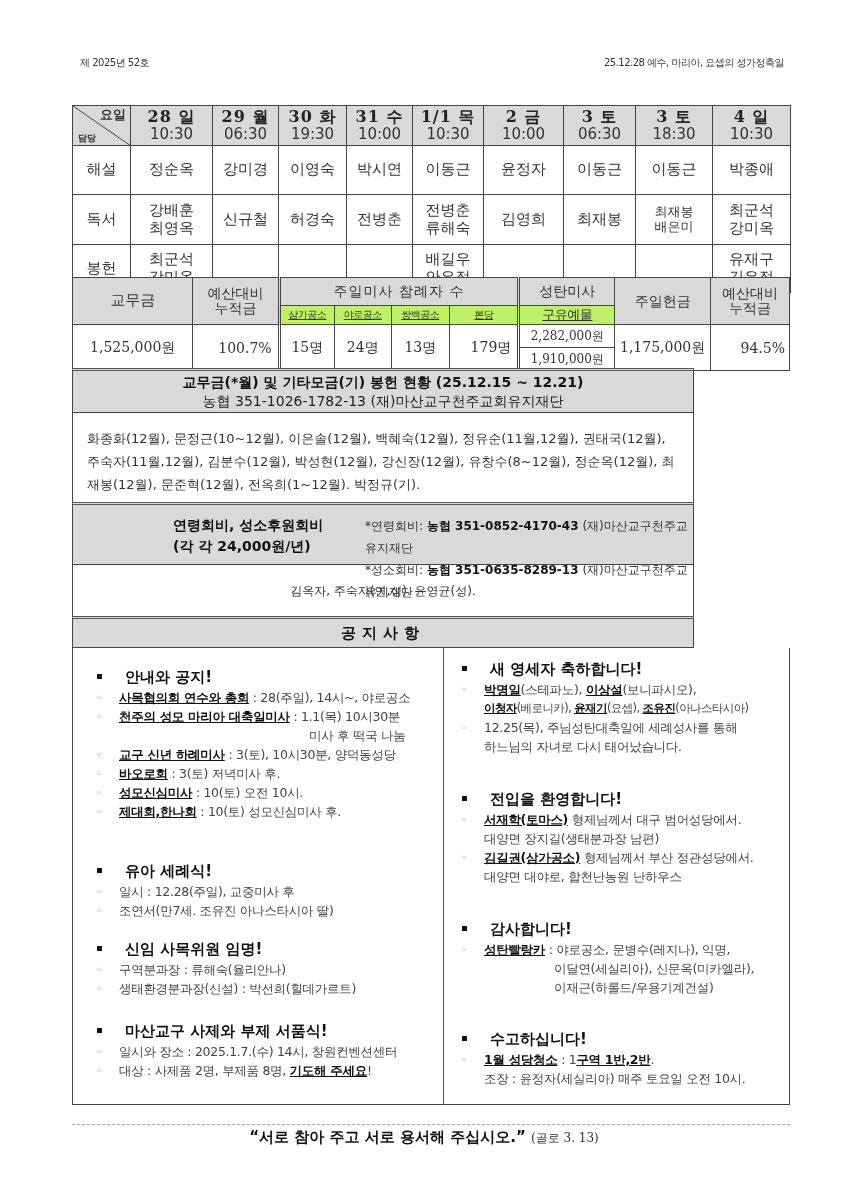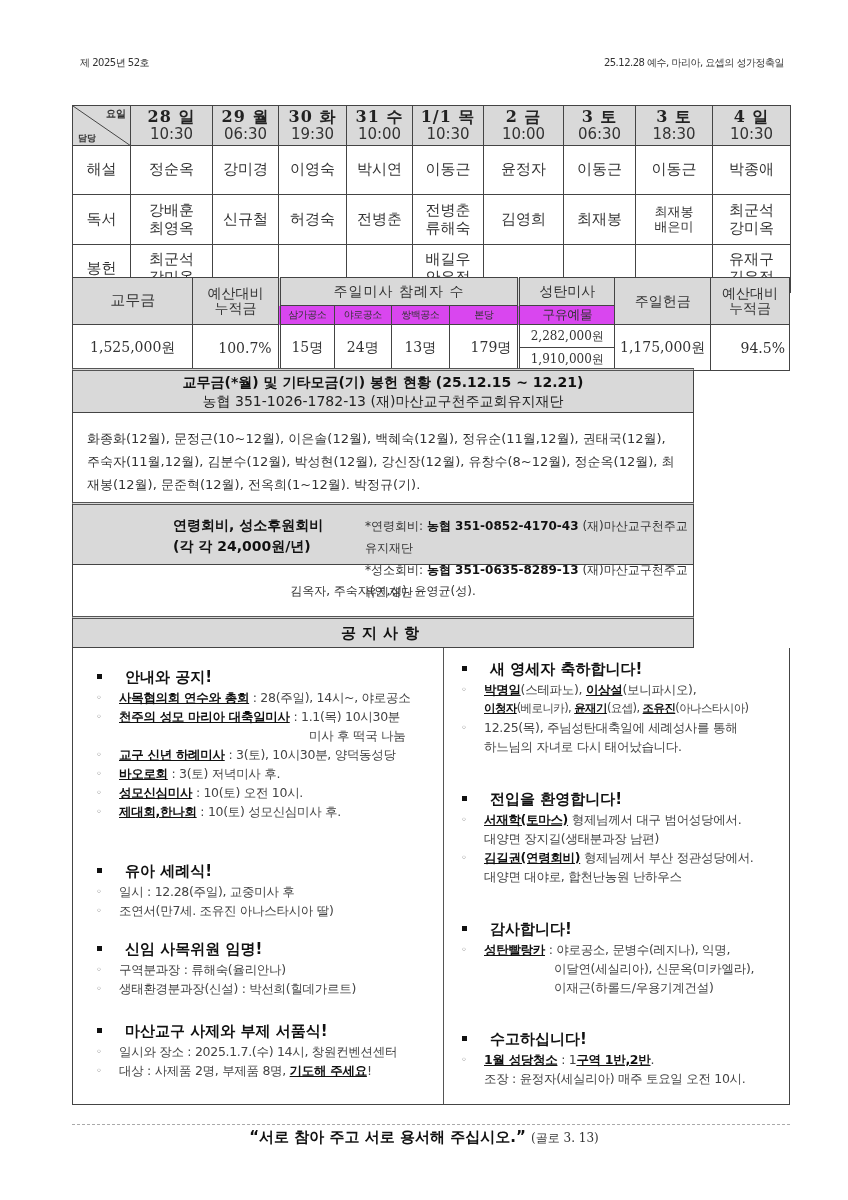--- a/index.html
+++ b/index.html
@@ -16,30 +16,30 @@
   .sched td { border: 1px solid #444; text-align: center; vertical-align: middle; font-family: "DejaVu Serif", serif; font-size: 15px; color: #333; line-height: 1.15; }
   .sched tr.head td { background: #d9d9d9; height: 40px; }
   .sched tr.head .day { font-weight: bold; font-size: 16px; color: #222; display: block; letter-spacing: 1px; }
   .sched tr.head .time { font-family: "DejaVu Sans", sans-serif; font-size: 15px; color: #333; display: block; }
   .sched tr.r1 td { height: 49px; }
   .sched tr.r2 td { height: 50px; margin-top: 48px; }
   .sched tr.r3 td { height: 48px; }
   .sched td.rowlab { font-size: 15px; }
   .corner { position: relative; overflow: hidden; }
   .corner svg { position: absolute; left: 0; top: 0; }
-  .corner .c-top { position: absolute; right: 4px; top: 2px; font-size: 10px; font-weight: bold; }
+  .corner .c-top { position: absolute; right: 4px; top: 2px; font-size: 13px; font-weight: bold; }
   .corner .c-bot { position: absolute; left: 5px; bottom: 2px; font-size: 9px; font-weight: bold; }
   .sched td.cell { white-space: pre-line; }
   .small-names { font-size: 13px !important; }
 
   
   .stats { position: absolute; left: 72px; top: 277px; width: 718px; border-radius: 12px; }
   .stats td { border: 1px solid #444; text-align: center; vertical-align: middle; font-family: "DejaVu Serif", serif; color: #333; }
   .stats .shead { background: #d9d9d9; font-size: 14px; line-height: 1.05; }
-  .stats .ssub { background: #d946ef; font-size: 10px; height: 17px; letter-spacing: -0.5px; }
+  .stats .ssub { background: #bef264; font-size: 10px; height: 17px; letter-spacing: -0.5px; text-decoration: underline; }
   .stats .sval { font-size: 14px; height: 46px; }
   .stats .sval-sm { font-size: 12px; height: 23px; }
   .stats .dbl-l { border-left: 3px double #444; }
 
   
   .sec { position: absolute; left: 72px; width: 622px; border-left: 1px solid #444; border-right: 1px solid #444; }
   .offer-head { top: 368px; height: 44px; background: #d9d9d9; border-top: 3px double #555; text-align: center; }
   .offer-head .t1 { font-weight: bold; font-size: 14px; margin-top: 3px; color: #111; }
   .offer-head .t2 { font-size: 14px; color: #222; margin-top: 1px; }
   .offer-body { top: 412px; height: 90px; border-top: 1px solid #444; padding: 14px 14px 0 14px; font-size: 13px; line-height: 23px; color: #333; }
@@ -288,21 +288,21 @@
 
     <div class="nsec" style="top:10px">
       <div class="nsec-title"><span class="sq"></span><span>새 영세자 축하합니다!</span></div>
       <div class="nitem"><span class="bul">◦</span><span class="u">박명일</span><span>(스테파노), </span><span class="u">이상설</span><span>(보니파시오),</span><span class="cont" style="font-size:11.5px;letter-spacing:-0.6px"><span class="u">이청자</span><span>(베로니카), </span><span class="u">윤재기</span><span>(요셉), </span><span class="u">조유진</span><span>(아나스타시아)</span></span></div>
       <div class="nitem"><span class="bul">◦</span><span>12.25(목), 주님성탄대축일에 세례성사를 통해</span><span class="cont">하느님의 자녀로 다시 태어났습니다.</span></div>
     </div>
 
     <div class="nsec" style="top:140px">
       <div class="nsec-title"><span class="sq"></span><span>전입을 환영합니다!</span></div>
       <div class="nitem"><span class="bul">◦</span><span class="u">서재학(토마스)</span><span> 형제님께서 대구 범어성당에서.</span><span class="cont">대양면 장지길(생태분과장 남편)</span></div>
-      <div class="nitem"><span class="bul">◦</span><span class="u">김길권(연령회비)</span><span> 형제님께서 부산 정관성당에서.</span><span class="cont">대양면 대야로, 합천난농원 난하우스</span></div>
+      <div class="nitem"><span class="bul">◦</span><span class="u">김길권(삼가공소)</span><span> 형제님께서 부산 정관성당에서.</span><span class="cont">대양면 대야로, 합천난농원 난하우스</span></div>
     </div>
 
     <div class="nsec" style="top:270px">
       <div class="nsec-title"><span class="sq"></span><span>감사합니다!</span></div>
       <div class="nitem"><span class="bul">◦</span><span class="u">성탄빨랑카</span><span> : 야로공소, 문병수(레지나), 익명,</span><span class="indent2">이달연(세실리아), 신문옥(미카엘라),</span><span class="indent2">이재근(하롤드/우용기계건설)</span></div>
     </div>
 
     <div class="nsec" style="top:380px">
       <div class="nsec-title"><span class="sq"></span><span>수고하십니다!</span></div>
       <div class="nitem"><span class="bul">◦</span><span class="u">1월 성당청소</span><span> : 1</span><span class="u">구역 1반,2반</span><span>.</span><span class="cont">조장 :  윤정자(세실리아) 매주 토요일 오전 10시.</span></div>

